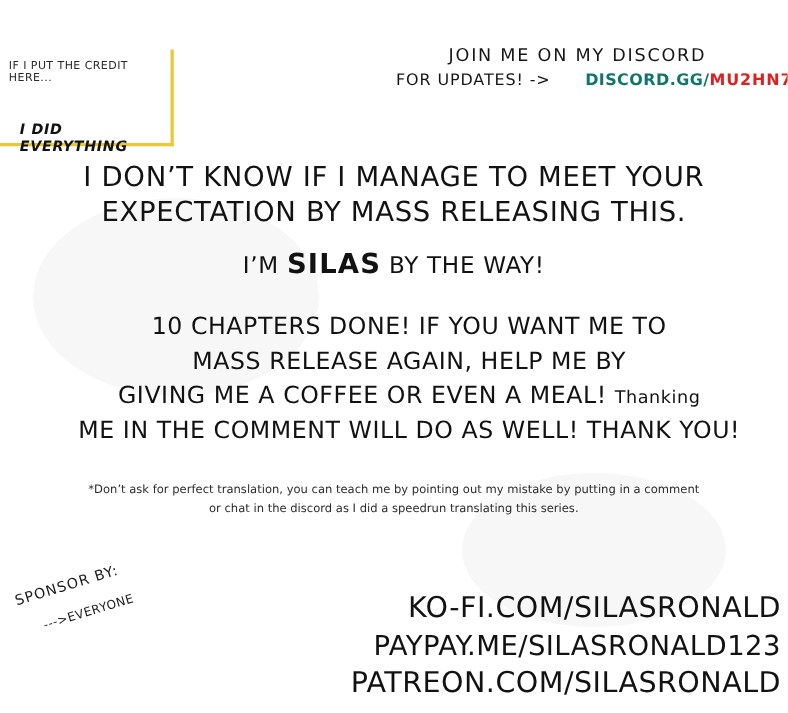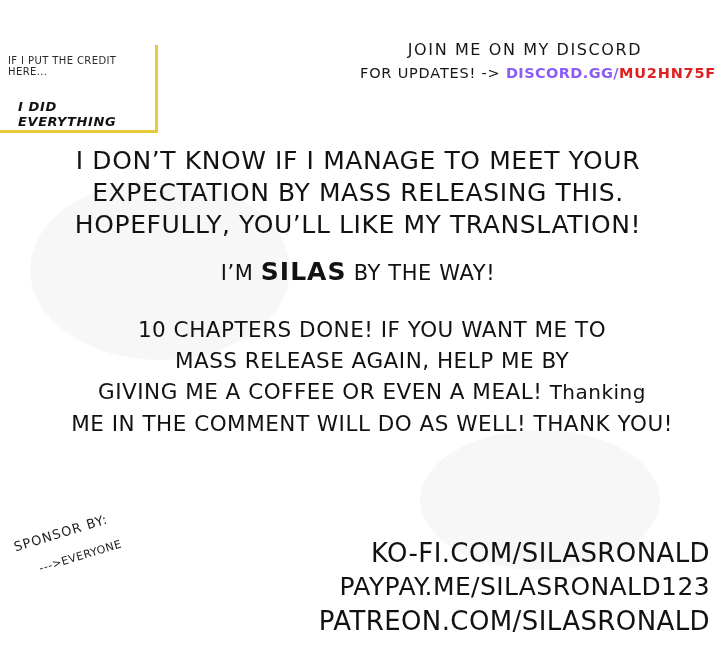--- a/index.html
+++ b/index.html
@@ -29,21 +29,21 @@
     padding: 10px 8px 0 8px;
   }
   .credit-line-1 {
     font-family: "DejaVu Sans", sans-serif;
     font-size: 10px;
     letter-spacing: 0.4px;
     color: #2a2a2a;
     text-transform: uppercase;
   }
   .credit-line-2 {
-    margin-top: 22px;
+    margin-top: 34px;
     margin-left: 10px;
     font-family: "DejaVu Sans", sans-serif;
     font-size: 13px;
     font-weight: bold;
     font-style: italic;
     letter-spacing: 0.6px;
     color: #121212;
     text-transform: uppercase;
   }
 
@@ -64,23 +64,24 @@
   }
   .discord-line-2 {
     margin-top: 6px;
     font-size: 14.5px;
     letter-spacing: 0.8px;
     color: #161616;
     text-transform: uppercase;
     white-space: nowrap;
   }
   .discord-link {
-    color: #8b5cf6;
+    color: #0f766e;
     font-weight: bold;
     letter-spacing: 0.4px;
+    margin-left: 26px;
   }
   .discord-code {
     color: #e02020;
     font-weight: bold;
   }
 
   
   .main-msg {
     position: absolute;
     left: 0;
@@ -112,21 +113,21 @@
     margin-top: 28px;
     font-size: 21.5px;
     line-height: 31px;
     letter-spacing: 0.5px;
     color: #121212;
     text-transform: uppercase;
     padding-left: 28px;
   }
   .msg-block2 .soft {
     text-transform: none;
-    font-size: 20px;
+    font-size: 16px;
     margin-top: 24px;
   }
   .note {
     margin-top: 30px;
     font-size: 10.5px;
     line-height: 17px;
     color: #2b2b2b;
   }
 
   
@@ -196,35 +197,38 @@
 <div class="discord-block">
   <div class="discord-line-1">Join me on my discord</div>
   <div class="discord-line-2">
     <span>for updates! -&gt; </span><span class="discord-link">Discord.gg/</span><span class="discord-code">mu2hn75f9R</span>
   </div>
 </div>
 
 <div class="main-msg">
   <div class="msg-big">I don’t know if I manage to meet your</div>
   <div class="msg-big">expectation by mass releasing this.</div>
-  <div class="msg-big">Hopefully, you’ll like my translation!</div>
 
   <div class="msg-name">
     <span>I’m </span><span class="big-name">Silas</span><span> by the way!</span>
   </div>
 
   <div class="msg-block2">
     <div>10 chapters done! If you want me to</div>
     <div>mass release again, help me by</div>
     <div>
       <span>giving me a coffee or even a meal! </span><span class="soft">Thanking</span>
     </div>
     <div>me in the comment will do as well! Thank you!</div>
   </div>
 
+  <div class="note">
+    <div>*Don’t ask for perfect translation, you can teach me by pointing out my mistake by putting in a comment</div>
+    <div>or chat in the discord as I did a speedrun translating this series.</div>
+  </div>
 </div>
 
 <div class="sponsor">
   <div class="sponsor-title">Sponsor by:</div>
   <div class="sponsor-value">---&gt;everyone</div>
 </div>
 
 <div class="links">
   <div class="link-line big">Ko-fi.com/silasronald</div>
   <div class="link-line">paypay.me/silasronald123</div>

